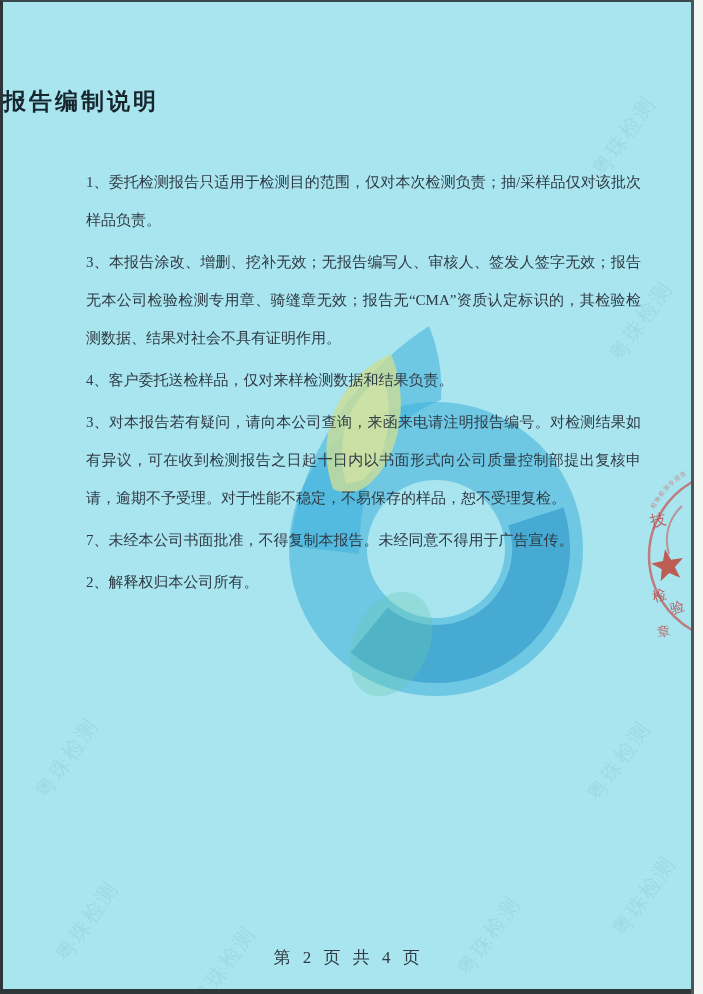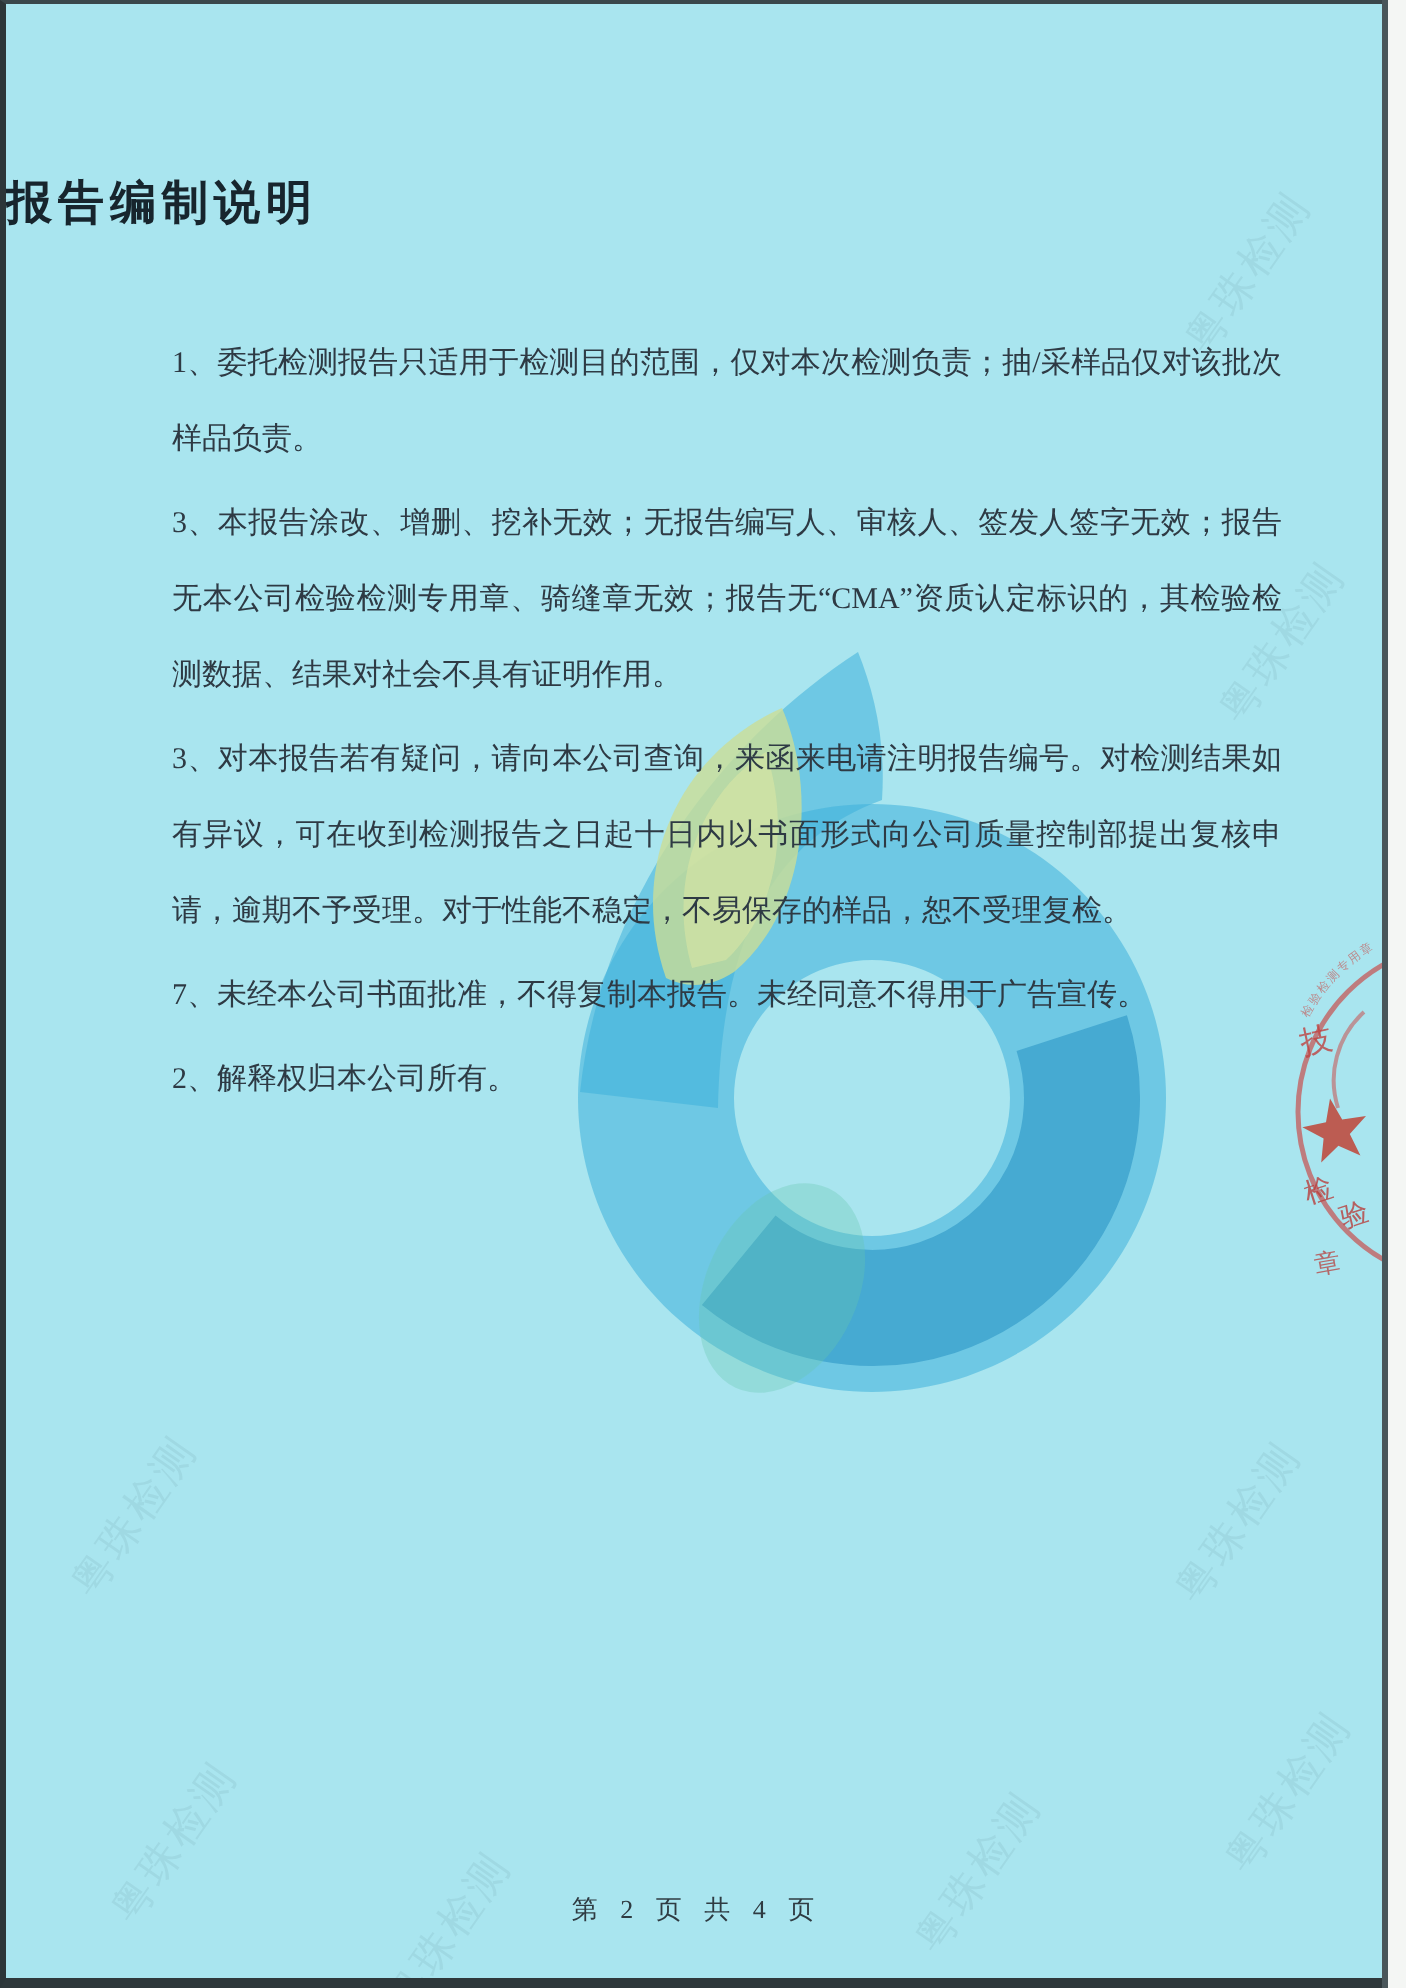--- a/index.html
+++ b/index.html
@@ -36,21 +36,21 @@
     font-size:15px;line-height:38px;color:var(--ink,#2e3a44);
     text-align:justify;
   }
   .content p{margin:4px;}
   .contact{
     position:absolute;left:79px;top:713px;width:540px;z-index:3;
     font-size:15px;line-height:29.3px;color:var(--ink,#2e3a44);
   }
   .footer{
     position:absolute;top:944px;left:0;width:691px;text-align:center;
-    font-size:13px;letter-spacing:4px;color:#2f3b42;z-index:3;
+    font-size:17px;letter-spacing:4px;color:#2f3b42;z-index:3;
   }
   .logo-wm{
     position:absolute;left:268px;top:312px;width:325px;height:400px;
     z-index:1;pointer-events:none;
   }
   .stamp{
     position:absolute;left:639px;top:452px;width:52px;height:205px;
     z-index:4;pointer-events:none;
   }
   .stamp text{font-family:"Liberation Serif","DejaVu Serif",serif;}
@@ -87,20 +87,21 @@
     <path d="M75,170 C62,125 80,82 112,62 C124,98 118,142 92,166 Z" fill="#dce8a4" opacity="0.55"></path>
 
     <ellipse cx="120" cy="330" rx="38" ry="55" fill="#66c6ae" opacity="0.32" transform="rotate(25 120 330)"></ellipse>
   </svg>
 
   <div class="title">报告编制说明</div>
 
   <div class="content">
     <p>1、委托检测报告只适用于检测目的范围，仅对本次检测负责；抽/采样品仅对该批次样品负责。</p>
     <p>3、本报告涂改、增删、挖补无效；无报告编写人、审核人、签发人签字无效；报告无本公司检验检测专用章、骑缝章无效；报告无“CMA”资质认定标识的，其检验检测数据、结果对社会不具有证明作用。</p>
+    <p>4、客户委托送检样品，仅对来样检测数据和结果负责。</p>
     <p>3、对本报告若有疑问，请向本公司查询，来函来电请注明报告编号。对检测结果如有异议，可在收到检测报告之日起十日内以书面形式向公司质量控制部提出复核申请，逾期不予受理。对于性能不稳定，不易保存的样品，恕不受理复检。</p>
     <p>7、未经本公司书面批准，不得复制本报告。未经同意不得用于广告宣传。</p>
     <p>2、解释权归本公司所有。</p>
   </div>
 
 
   <div class="footer">第 2 页 共 4 页</div>
 
   <svg class="stamp" viewBox="0 0 52 205">
     <circle cx="92" cy="102" r="85" fill="none" stroke="#c8504e" stroke-width="2.5" opacity="0.7"></circle>

